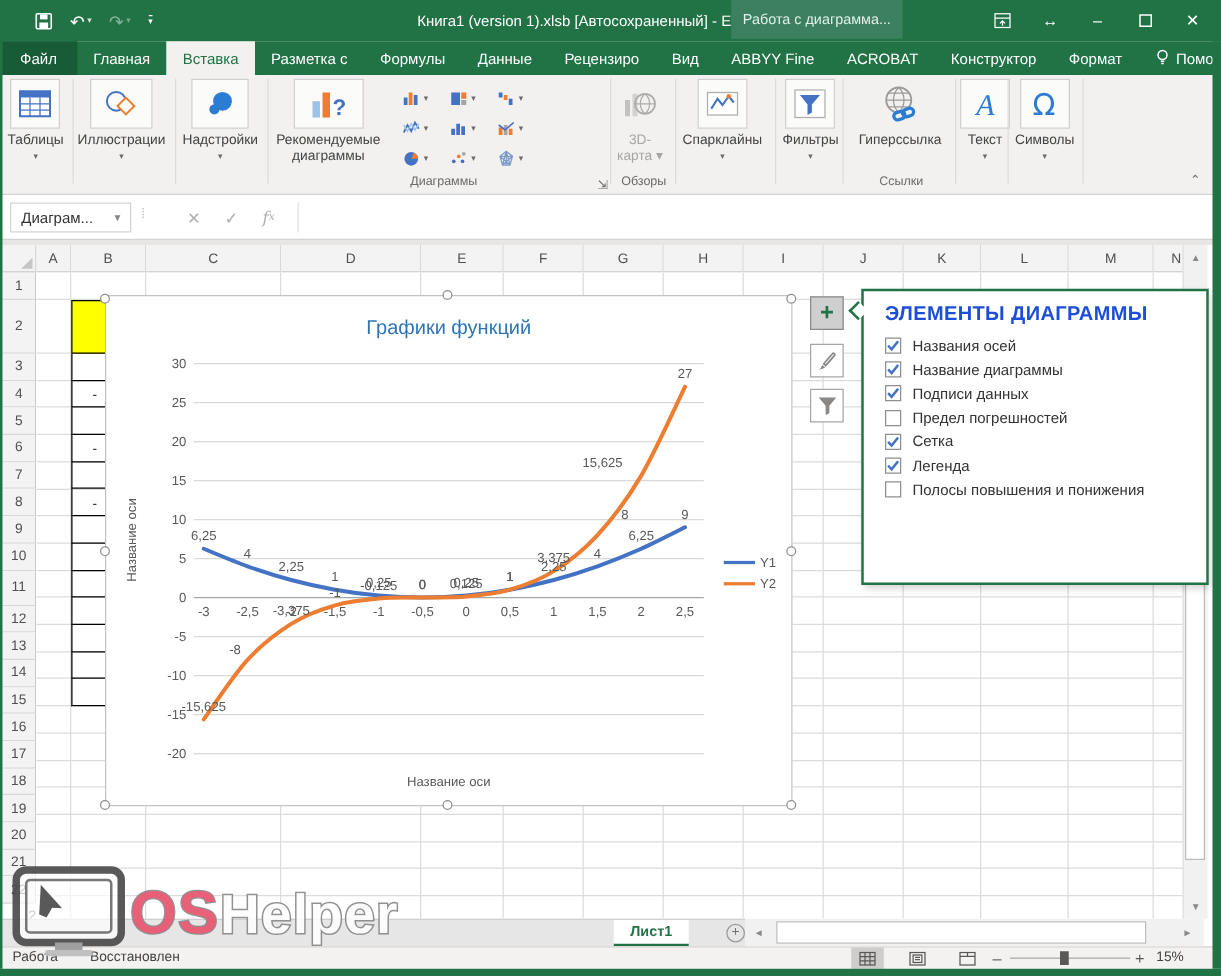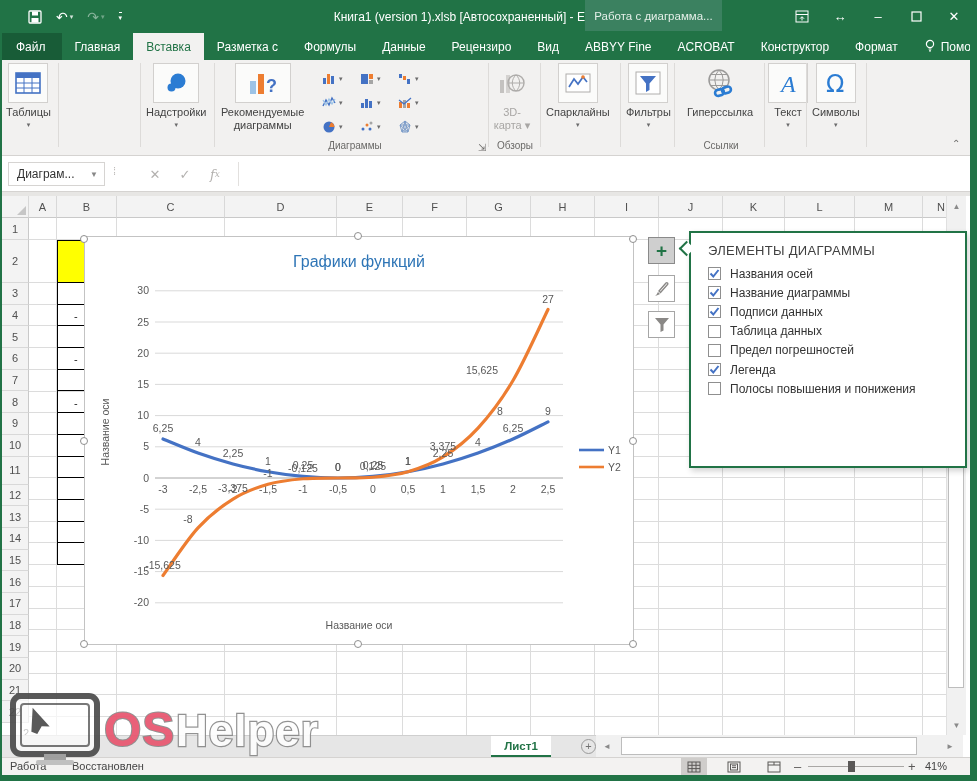--- a/index.html
+++ b/index.html
@@ -67,21 +67,21 @@
   #chart { left:84px; top:236px; width:550px; height:409px; background:#fff; border:1px solid #c3c3c3; }
   .handle { position:absolute; width:8px; height:8px; border-radius:50%; background:#fff; border:1.5px solid #8f8f8f; z-index:6; }
 
   
   .sidebtn { left:648px; width:27px; height:27px; border:1px solid #a6a6a6; background:#fff; display:flex; align-items:center; justify-content:center; z-index:7; }
   #btn-elements { top:237px; background:#cfcfcf; border-color:#8a8a8a; color:#217346; font-size:19px; font-weight:bold; }
 
   
   #panel { left:689px; top:231px; width:278px; height:237px; background:#fff; border:2px solid #217346; z-index:8; box-shadow:2px 3px 6px rgba(0,0,0,.18); }
   #panel-notch { left:681px; top:243px; width:11px; height:11px; background:#fff; border-left:2px solid #217346; border-bottom:2px solid #217346; transform:rotate(45deg); z-index:9; }
-  #panel-title { margin:10px 0 6px 17px; font-size:13px; font-weight:normal; color:#404040; letter-spacing:.3px; }
+  #panel-title { margin:10px 0 6px 17px; font-size:16px; font-weight:bold; color:#1d4ed8; letter-spacing:.3px; }
   .pitem { display:flex; align-items:center; gap:9px; padding:2.6px 0 2.6px 17px; font-size:12px; color:#333; }
   .cbox { width:13px; height:13px; border:1px solid #8f8f8f; background:#fff; display:flex; align-items:center; justify-content:center; }
 
   
   #vscroll { left:946px; top:196px; width:20px; height:539px; background:#f1f1f1; border-left:1px solid #e0e0e0; z-index:4; }
   #vthumb { left:948px; top:268px; width:16px; height:420px; background:#fff; border:1px solid #bdbdbd; z-index:4; }
   .sarrow { color:#8a8a8a; font-size:8px; display:flex; align-items:center; justify-content:center; }
   #hscroll { left:596px; top:735px; width:367px; height:22px; background:#f1f1f1; display:flex; align-items:center; z-index:4; }
   #hthumb { left:621px; top:737px; width:296px; height:18px; background:#fff; border:1px solid #bdbdbd; z-index:4; }
 
@@ -198,20 +198,30 @@
       <svg width="30" height="30" viewBox="0 0 30 30">
           <rect x="3" y="5" width="24" height="20" fill="#fff" stroke="#4472c4" stroke-width="1.6"></rect>
           <rect x="3" y="5" width="24" height="5" fill="#4472c4"></rect>
           <path d="M11,10 v15 M19,10 v15 M3,15 h24 M3,20 h24" stroke="#4472c4" stroke-width="1" fill="none"></path>
         </svg>
     </span>
     <span class="blabel">Таблицы</span>
     <span class="bcaret">▾</span>
   </div>
   <div class="vsep" style="left:58px"></div>
+  <div class="bigbtn" style="left:62px">
+    <span class="iconbox" style="width:50px">
+      <svg width="30" height="30" viewBox="0 0 30 30">
+          <circle cx="11" cy="13" r="7.5" fill="none" stroke="#4472c4" stroke-width="1.6"></circle>
+          <rect x="14" y="12" width="9.5" height="9.5" transform="rotate(45 18.7 16.7)" fill="#fbfbfa" stroke="#ed7d31" stroke-width="1.6"></rect>
+        </svg>
+    </span>
+    <span class="blabel">Иллюстрации</span>
+    <span class="bcaret">▾</span>
+  </div>
   <div class="vsep" style="left:140px"></div>
   <div class="bigbtn" style="left:146px">
     <span class="iconbox" style="width:46px">
       <svg width="30" height="30" viewBox="0 0 30 30">
           <circle cx="17" cy="13" r="7.5" fill="#2b7cd3"></circle>
           <circle cx="10.5" cy="19.5" r="4" fill="#2b7cd3"></circle>
         </svg>
     </span>
     <span class="blabel">Надстройки</span>
     <span class="bcaret">▾</span>
@@ -612,25 +622,29 @@
       <div class="pitem">
         <span class="cbox">
           <svg width="11" height="11" viewBox="0 0 11 11">
             <polyline points="1.5,5.5 4.3,8.5 9.5,2" fill="none" stroke="#4472c4" stroke-width="2"></polyline>
           </svg>
         </span>
         <span>Подписи данных</span>
       </div>
       <div class="pitem">
         <span class="cbox"></span>
-        <span>Таблица данных</span>
+        <span>Предел погрешностей</span>
       </div>
       <div class="pitem">
-        <span class="cbox"></span>
-        <span>Предел погрешностей</span>
+        <span class="cbox">
+          <svg width="11" height="11" viewBox="0 0 11 11">
+            <polyline points="1.5,5.5 4.3,8.5 9.5,2" fill="none" stroke="#4472c4" stroke-width="2"></polyline>
+          </svg>
+        </span>
+        <span>Сетка</span>
       </div>
       <div class="pitem">
         <span class="cbox">
           <svg width="11" height="11" viewBox="0 0 11 11">
             <polyline points="1.5,5.5 4.3,8.5 9.5,2" fill="none" stroke="#4472c4" stroke-width="2"></polyline>
           </svg>
         </span>
         <span>Легенда</span>
       </div>
       <div class="pitem">
@@ -674,21 +688,21 @@
   <span class="viewbtn" style="left:761px">
     <svg width="14" height="12" viewBox="0 0 14 12">
         <rect x="1" y="1" width="12" height="10" fill="none" stroke="#5a5857"></rect>
         <path d="M1,4 h12 M7,1 v3" stroke="#5a5857"></path>
       </svg>
   </span>
   <span class="zoom-pm" style="left:794px">–</span>
   <span id="zoom-track"></span>
   <span id="zoom-handle"></span>
   <span class="zoom-pm" style="left:908px">+</span>
-  <span id="zoom-label">41%</span>
+  <span id="zoom-label">15%</span>
 </div>
 
 <div id="edge-l" class="abs"></div>
 <div id="edge-r" class="abs"></div>
 <div id="edge-b" class="abs"></div>
 
 <div id="watermark" class="abs">
   <svg width="320" height="78" viewBox="0 0 320 78">
     <g>
       <rect x="5" y="4" width="84" height="58" rx="8" fill="rgba(255,255,255,.75)" stroke="#4d4d4d" stroke-width="6"></rect>

